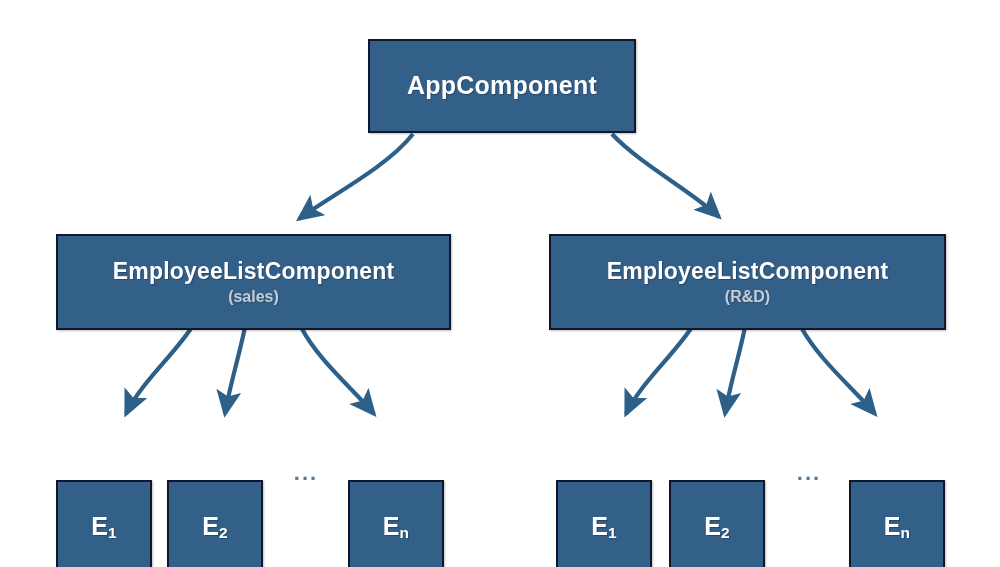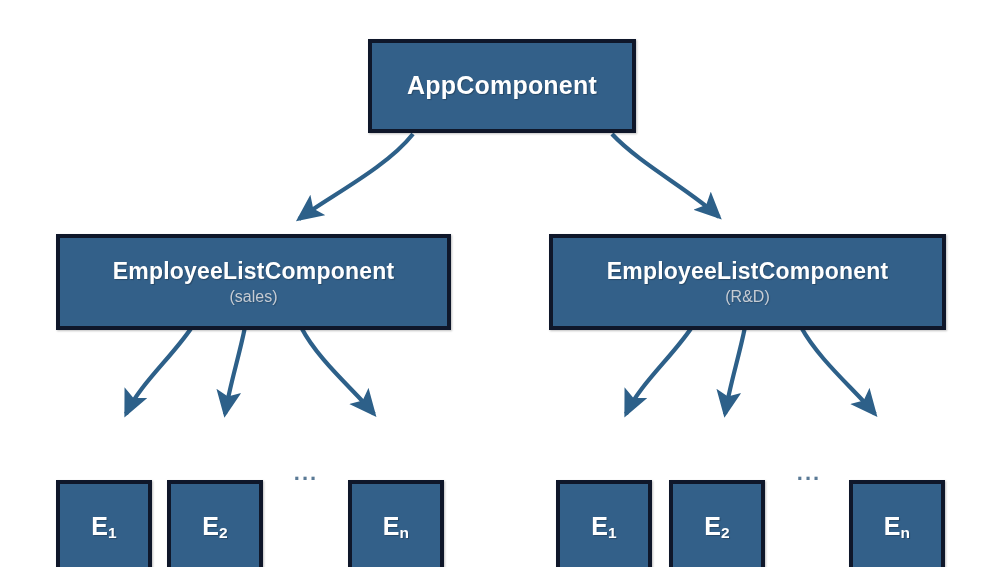--- a/index.html
+++ b/index.html
@@ -22,38 +22,38 @@
     position: absolute;
     left: 0;
     top: 0;
     width: 1000px;
     height: 567px;
     pointer-events: none;
   }
   .node {
     position: absolute;
     background: #336089;
-    border: 4px solid #0f172a;
+    border: 2px solid #0f172a;
     box-sizing: border-box;
     display: flex;
     flex-direction: column;
     align-items: center;
     justify-content: center;
     color: #ffffff;
     text-align: center;
     box-shadow: 1px 1px 2px rgba(0,0,0,0.25);
   }
   .node-title {
     font-weight: bold;
     line-height: 1.1;
     letter-spacing: 0.2px;
     text-shadow: 1px 1px 1px rgba(0,0,0,0.25);
   }
   .node-sub {
-    font-weight: normal;
+    font-weight: bold;
     color: #c6ccd4;
     line-height: 1.1;
     margin-top: 4px;
     text-shadow: 1px 1px 1px rgba(0,0,0,0.2);
   }
 
   
   #node-app {
     left: 368px;
     top: 39px;

